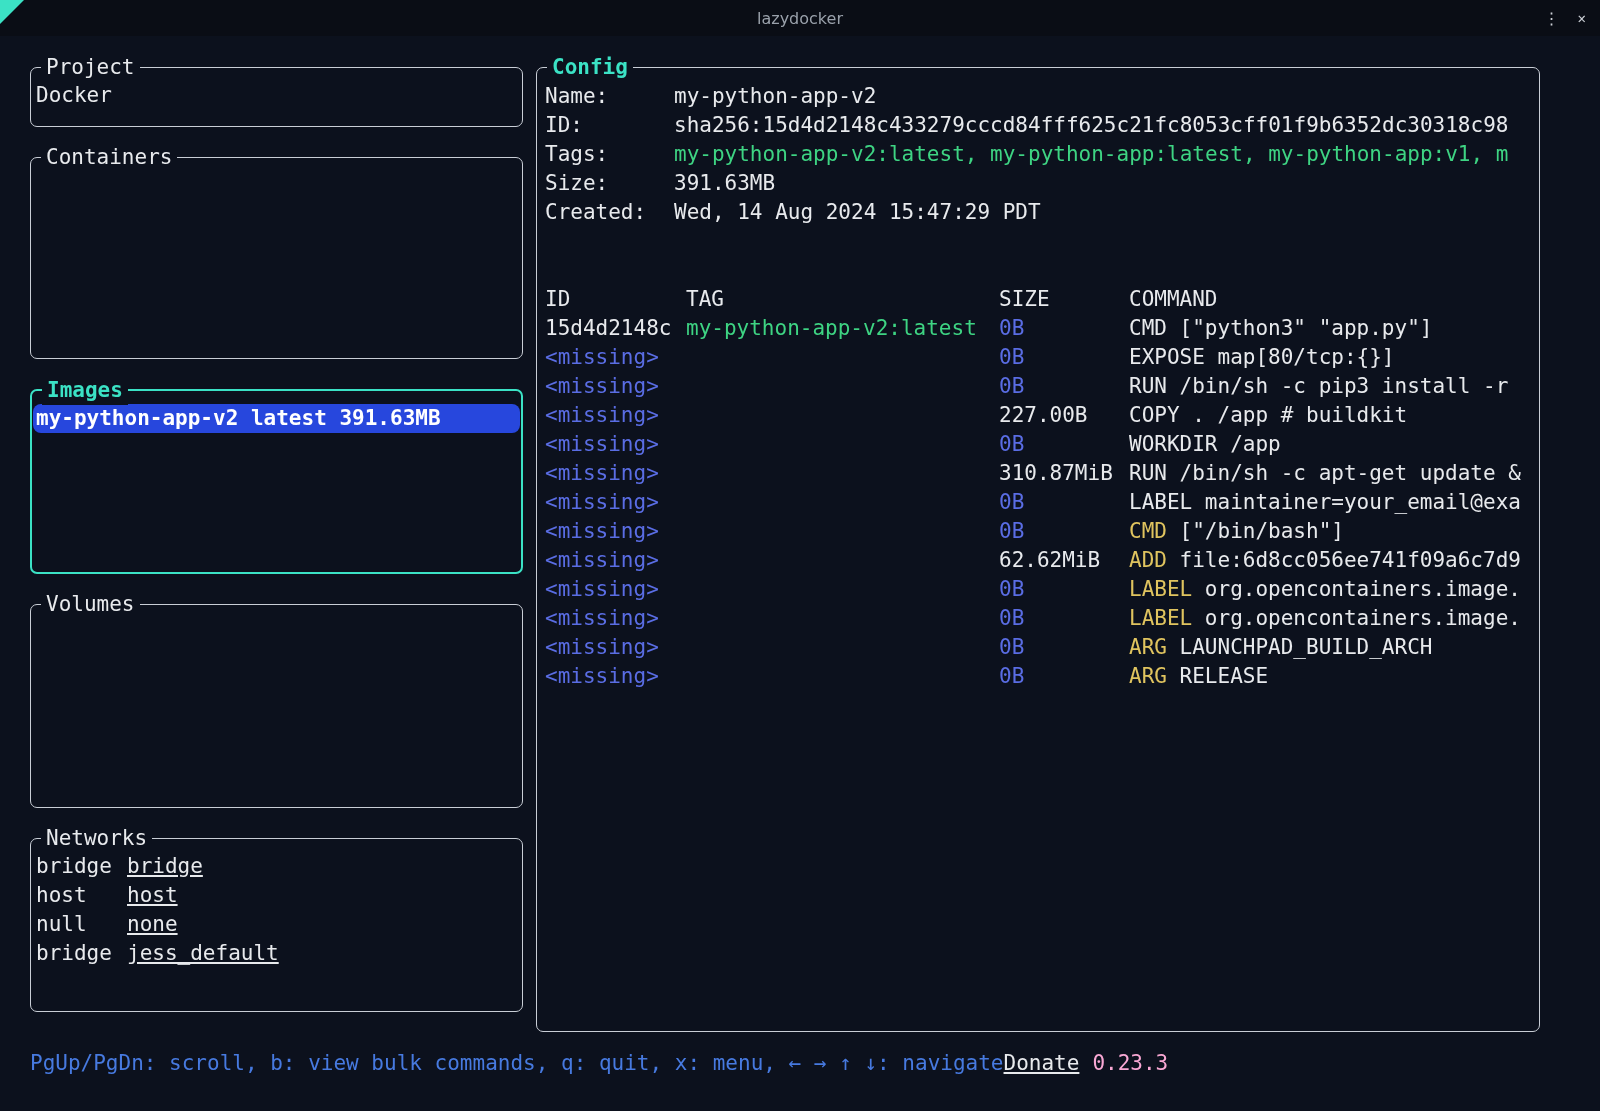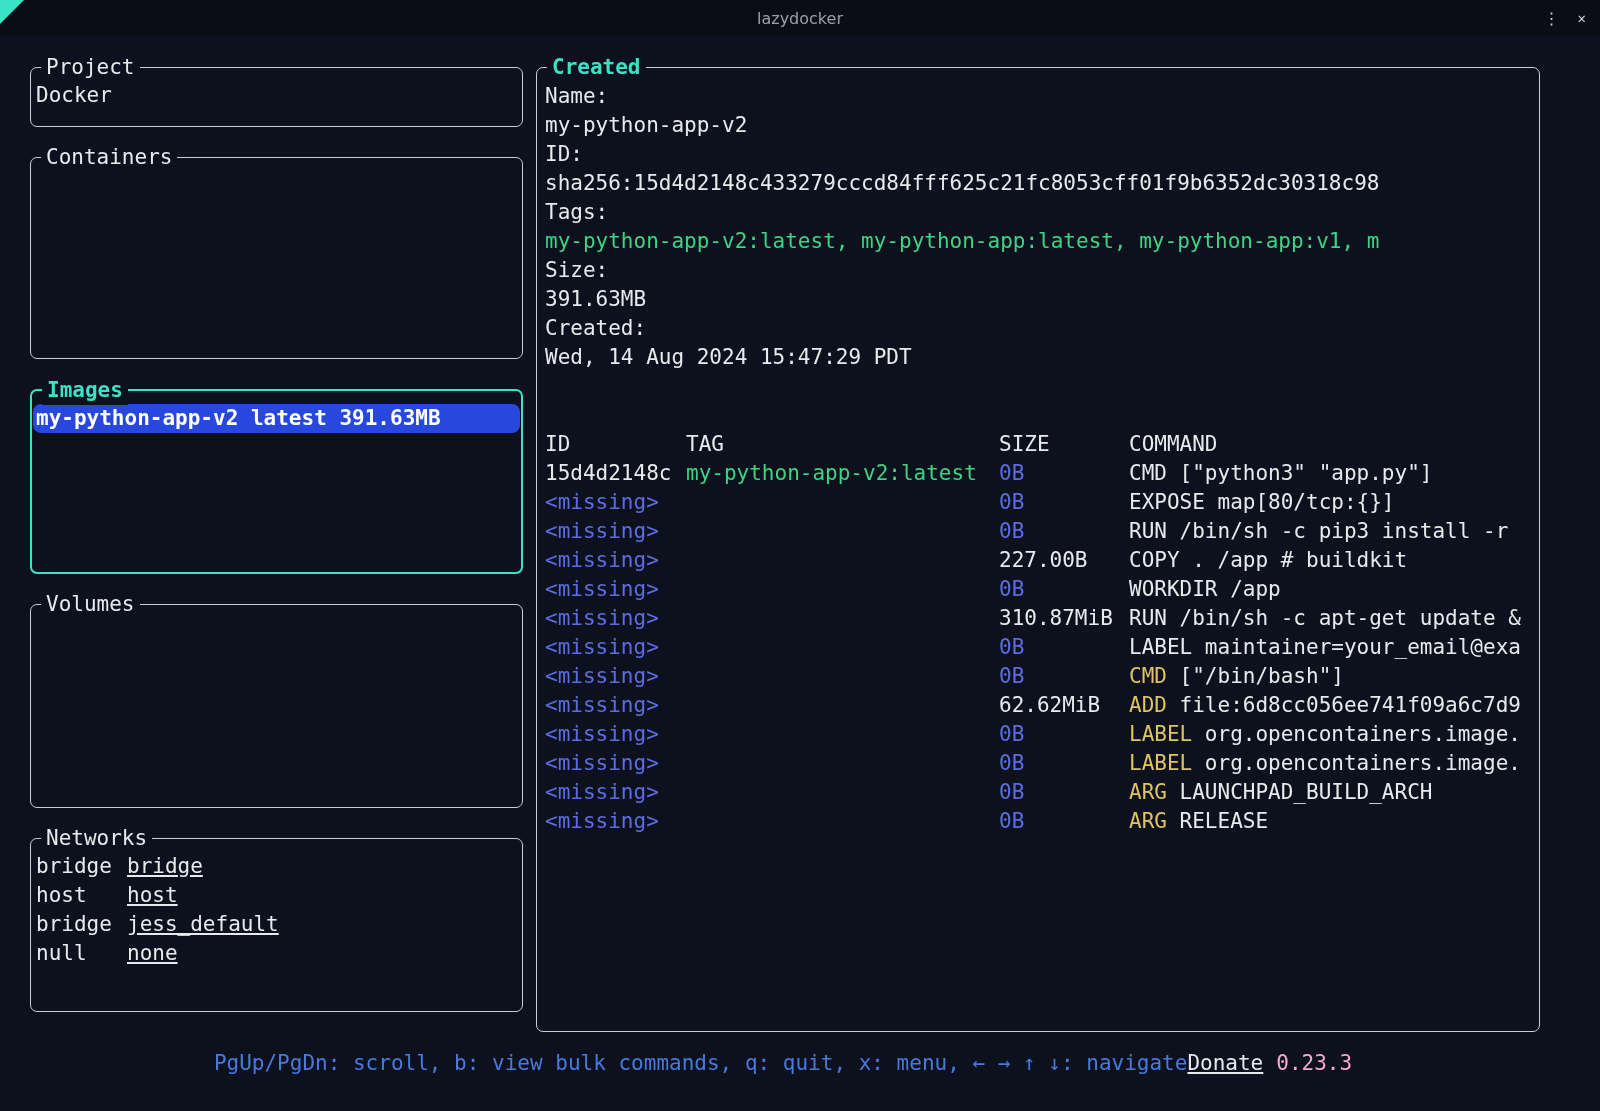--- a/index.html
+++ b/index.html
@@ -66,37 +66,37 @@
     font-size: 21px; line-height: 29px;
     white-space: pre; overflow: hidden; border-radius: 8px;
   }
 
   
   .net-row { white-space: pre; text-decoration: underline; }
   .net-driver { display: inline-block; width: 91px; }
 
   
   .config-body { padding: 14px 8px 0 8px; font-size: 21px; line-height: 29px; }
-  .kv-row { display: flex; white-space: pre; flex-direction: column; }
+  .kv-row { display: flex; white-space: pre; }
   .kv-label { width: 129px; flex: none; }
   .kv-value { white-space: pre; overflow: hidden; flex: 1; min-width: 0; }
 
   .layers { margin-top: 58px; }
   .lg-row { display: grid; grid-template-columns: 141px 313px 130px 1fr; }
   .lg-cell { white-space: pre; overflow: hidden; }
 
   .c-white  { color: #e8eaed; }
   .c-blue   { color: #5a6de4; }
   .c-green  { color: #3ed483; }
   .c-yellow { color: #e0c45f; }
 
   
   .statusbar {
     height: 79px; padding: 17px 64px 0 30px;
-    display: flex; justify-content: center; align-items: flex-start;
+    display: flex; justify-content: flex-start; align-items: flex-start;
     font-size: 21px; line-height: 29px;
     color: #477ae0;
   }
   .statusbar .keys { white-space: pre; }
   .donate { color: #e8eaed; text-decoration: underline; cursor: pointer; }
   .version { color: #f9a8d4; margin-left: 13px; }
 </style>
 </head>
 <body>
 
@@ -135,30 +135,30 @@
       <div class="panel" style="height:204px">
         <span class="panel-title">Volumes</span>
         <div class="panel-body"></div>
       </div>
 
       <div class="panel" style="height:174px">
         <span class="panel-title">Networks</span>
         <div class="panel-body">
             <div class="net-row"><span class="net-driver">bridge</span><span>bridge</span></div>
             <div class="net-row"><span class="net-driver">host</span><span>host</span></div>
+            <div class="net-row"><span class="net-driver">null</span><span>none</span></div>
             <div class="net-row"><span class="net-driver">bridge</span><span>jess_default</span></div>
-            <div class="net-row"><span class="net-driver">null</span><span>none</span></div>
           </div>
       </div>
 
     </div>
 
     <div class="right-col">
       <div class="panel" style="height:965px">
-        <span class="panel-title teal">Created</span>
+        <span class="panel-title teal">Config</span>
         <div class="config-body">
           <div>
               <div class="kv-row"><span class="kv-label">Name:</span><span class="kv-value c-white">my-python-app-v2</span></div>
               <div class="kv-row"><span class="kv-label">ID:</span><span class="kv-value c-white">sha256:15d4d2148c433279cccd84fff625c21fc8053cff01f9b6352dc30318c98</span></div>
               <div class="kv-row"><span class="kv-label">Tags:</span><span class="kv-value c-green">my-python-app-v2:latest, my-python-app:latest, my-python-app:v1, m</span></div>
               <div class="kv-row"><span class="kv-label">Size:</span><span class="kv-value c-white">391.63MB</span></div>
               <div class="kv-row"><span class="kv-label">Created:</span><span class="kv-value c-white">Wed, 14 Aug 2024 15:47:29 PDT</span></div>
             </div>
           <div class="layers">
               <div class="lg-row">

